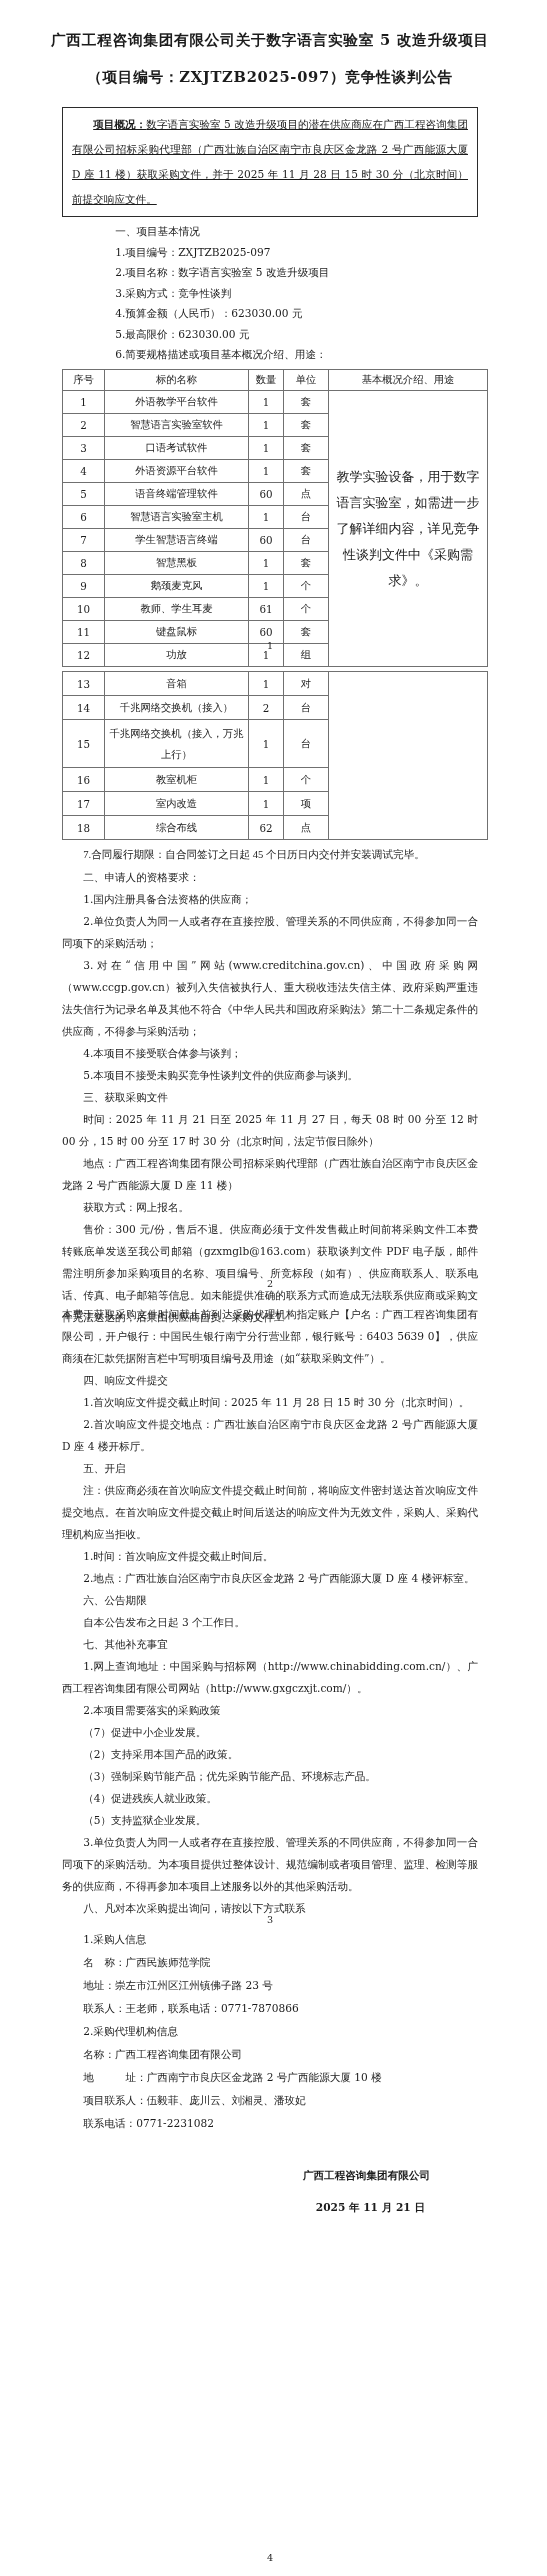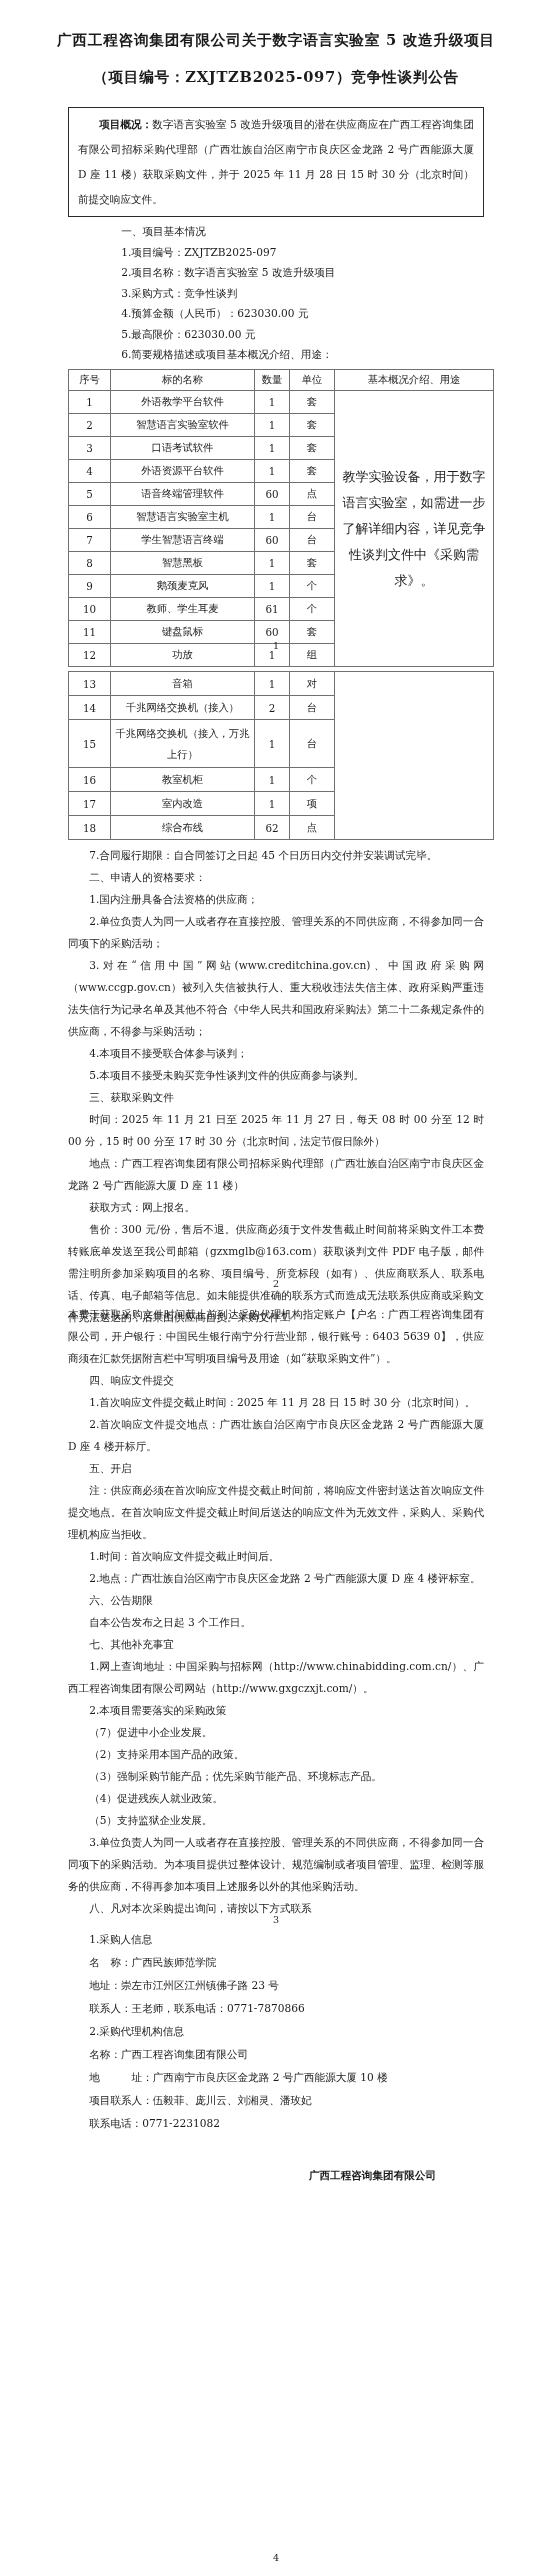--- a/index.html
+++ b/index.html
@@ -1,32 +1,32 @@
 <!DOCTYPE html>
 <html style="font-size:11px"><head>
 <meta charset="utf-8">
 <style>
   html,body { margin:0; padding:0; background:#ffffff; }
   .sheet {
     position:relative; width:548px; height:2576px; background:#ffffff;
     font-family:"DejaVu Serif","Liberation Serif",serif;
     color:#1c1c1c; overflow:hidden;
   }
-  .pg { position:absolute; left:6px; width:540px; }
+  .pg { position:absolute; left:0; width:540px; }
   #pg1 { top:0;      height:661px; }
   #pg2 { top:661px;  height:627px; }
   #pg3 { top:1287px; height:623px; }
   #pg4 { top:1910px; height:666px; }
 
   .title { text-align:center; font-weight:bold; font-size:14.7px; line-height:37px;
            margin:0 48px; letter-spacing:0.7px; }
   .title-wrap { padding-top:20.5px; }
 
   .obox { margin:12.3px 62px 0 62px; border:1.4px solid #2b2b2b; padding:4.1px 9px;
-          font-size:10.6px; line-height:25px; text-align:justify; text-indent:2em; }
+          font-size:10.6px; line-height:25px; text-align:justify; text-indent:2em;text-decoration:underline; }
   .obox b { font-weight:bold; }
 
   .para { margin:0 62px; font-size:10.6px; line-height:22px; text-align:justify;
           text-indent:2em; }
   .p1i  { line-height:20.5px; }
   .sig  { margin:0 62px; font-size:10.6px; line-height:31.5px; text-align:right;
           padding-right:48px;font-weight:bold; }
   .sig-date { padding-right:53px; }
 
   table.bt { border-collapse:collapse; margin:4.1px 62px 0 62px; width:425px;
@@ -41,21 +41,21 @@
   td.desc { font-size:13px; line-height:26px; text-align:justify;
             padding:0 7.5px; vertical-align:middle; }
   td.desc2 { border-top:none; }
 
   .pageno { position:absolute; left:0; right:0; text-align:center;
             font-size:9.6px; line-height:13.7px; }
   #pn1 { bottom:8.2px; } #pn2 { bottom:-2.7px; } #pn3 { bottom:0px; } #pn4 { bottom:29px; }
 
   .pt-s3 { padding-top:16.4px; }
   .pt-p4 { padding-top:18px; }
-  .mt6 { margin-top:4.1px; }
+  .mt6 { margin-top:4.1px;font-family:Liberation Serif, serif; }
   .mt36 { margin-top:25px; }
   .p4line { line-height:23px; }
 </style>
 </head>
 <body>
 
 <div class="sheet">
 
   <div class="pg" id="pg1">
     <div class="title-wrap">
@@ -266,18 +266,19 @@
     <p class="para p4line">名　称：广西民族师范学院</p>
     <p class="para p4line">地址：崇左市江州区江州镇佛子路 23 号</p>
     <p class="para p4line">联系人：王老师，联系电话：0771-7870866</p>
     <p class="para p4line">2.采购代理机构信息</p>
     <p class="para p4line">名称：广西工程咨询集团有限公司</p>
     <p class="para p4line">地　　　址：广西南宁市良庆区金龙路 2 号广西能源大厦 10 楼</p>
     <p class="para p4line">项目联系人：伍毅菲、庞川云、刘湘灵、潘玫妃</p>
     <p class="para p4line">联系电话：0771-2231082</p>
 
     <p class="sig mt36">广西工程咨询集团有限公司</p>
+    <p class="sig sig-date">2025 年 11 月 21 日</p>
 
     <div class="pageno" id="pn4">4</div>
   </div>
 
 </div>
 
 
 </body></html>

